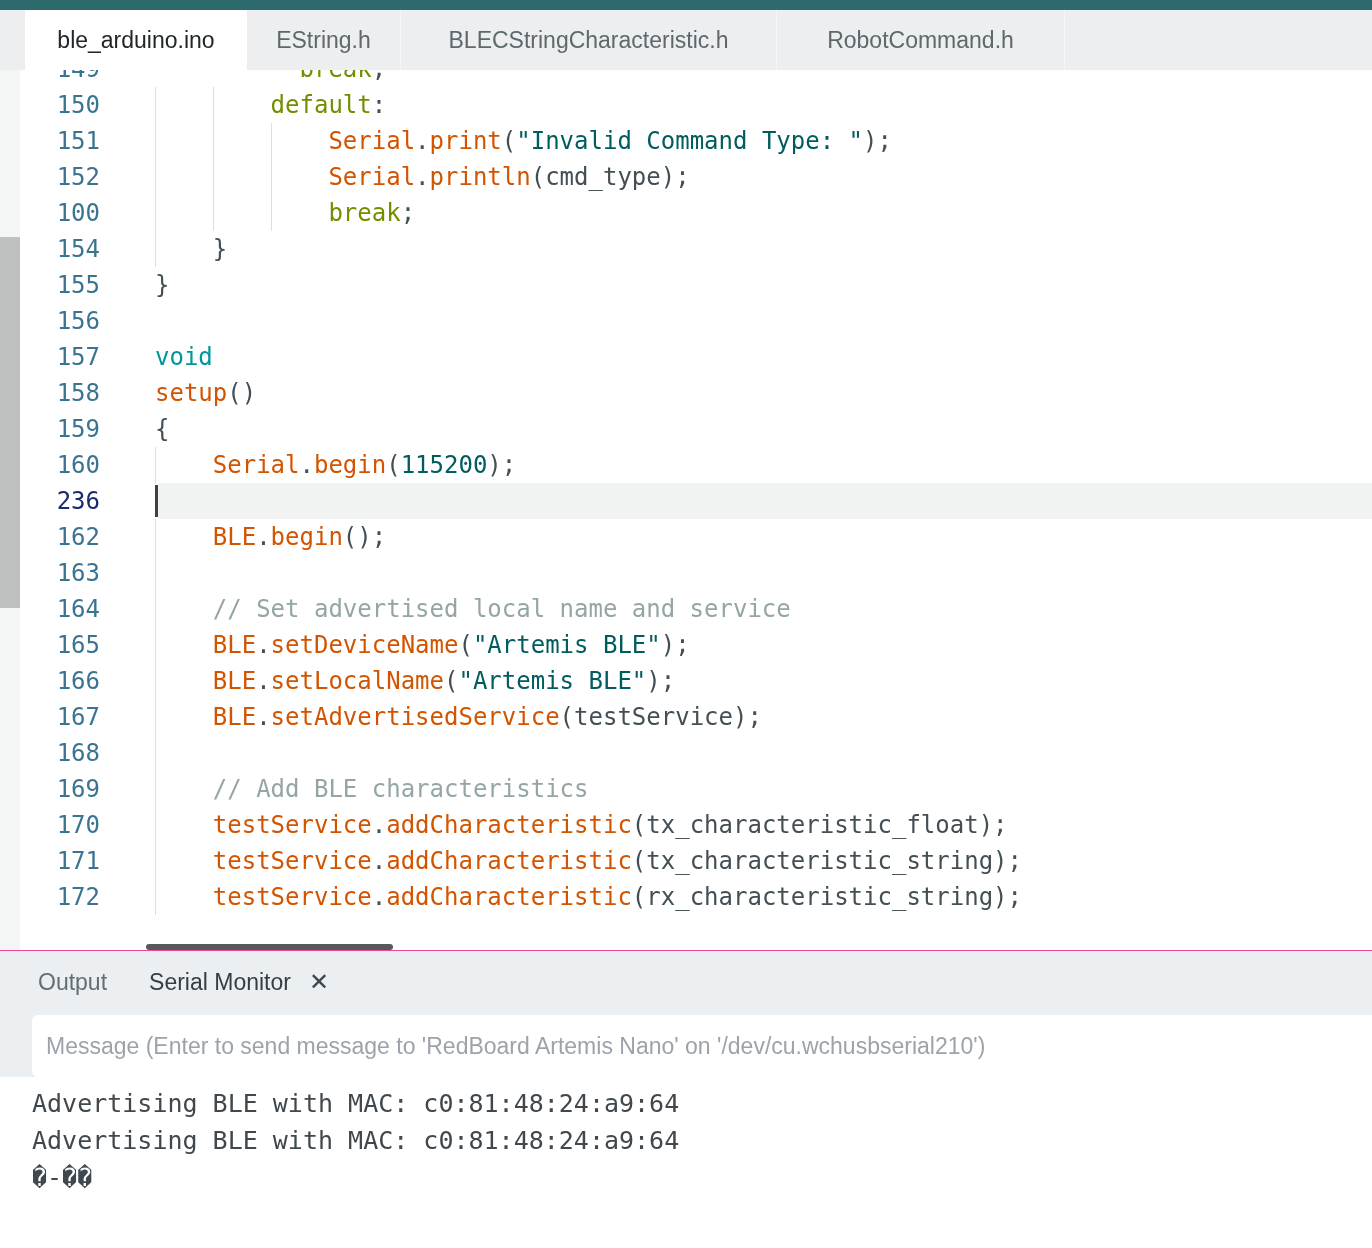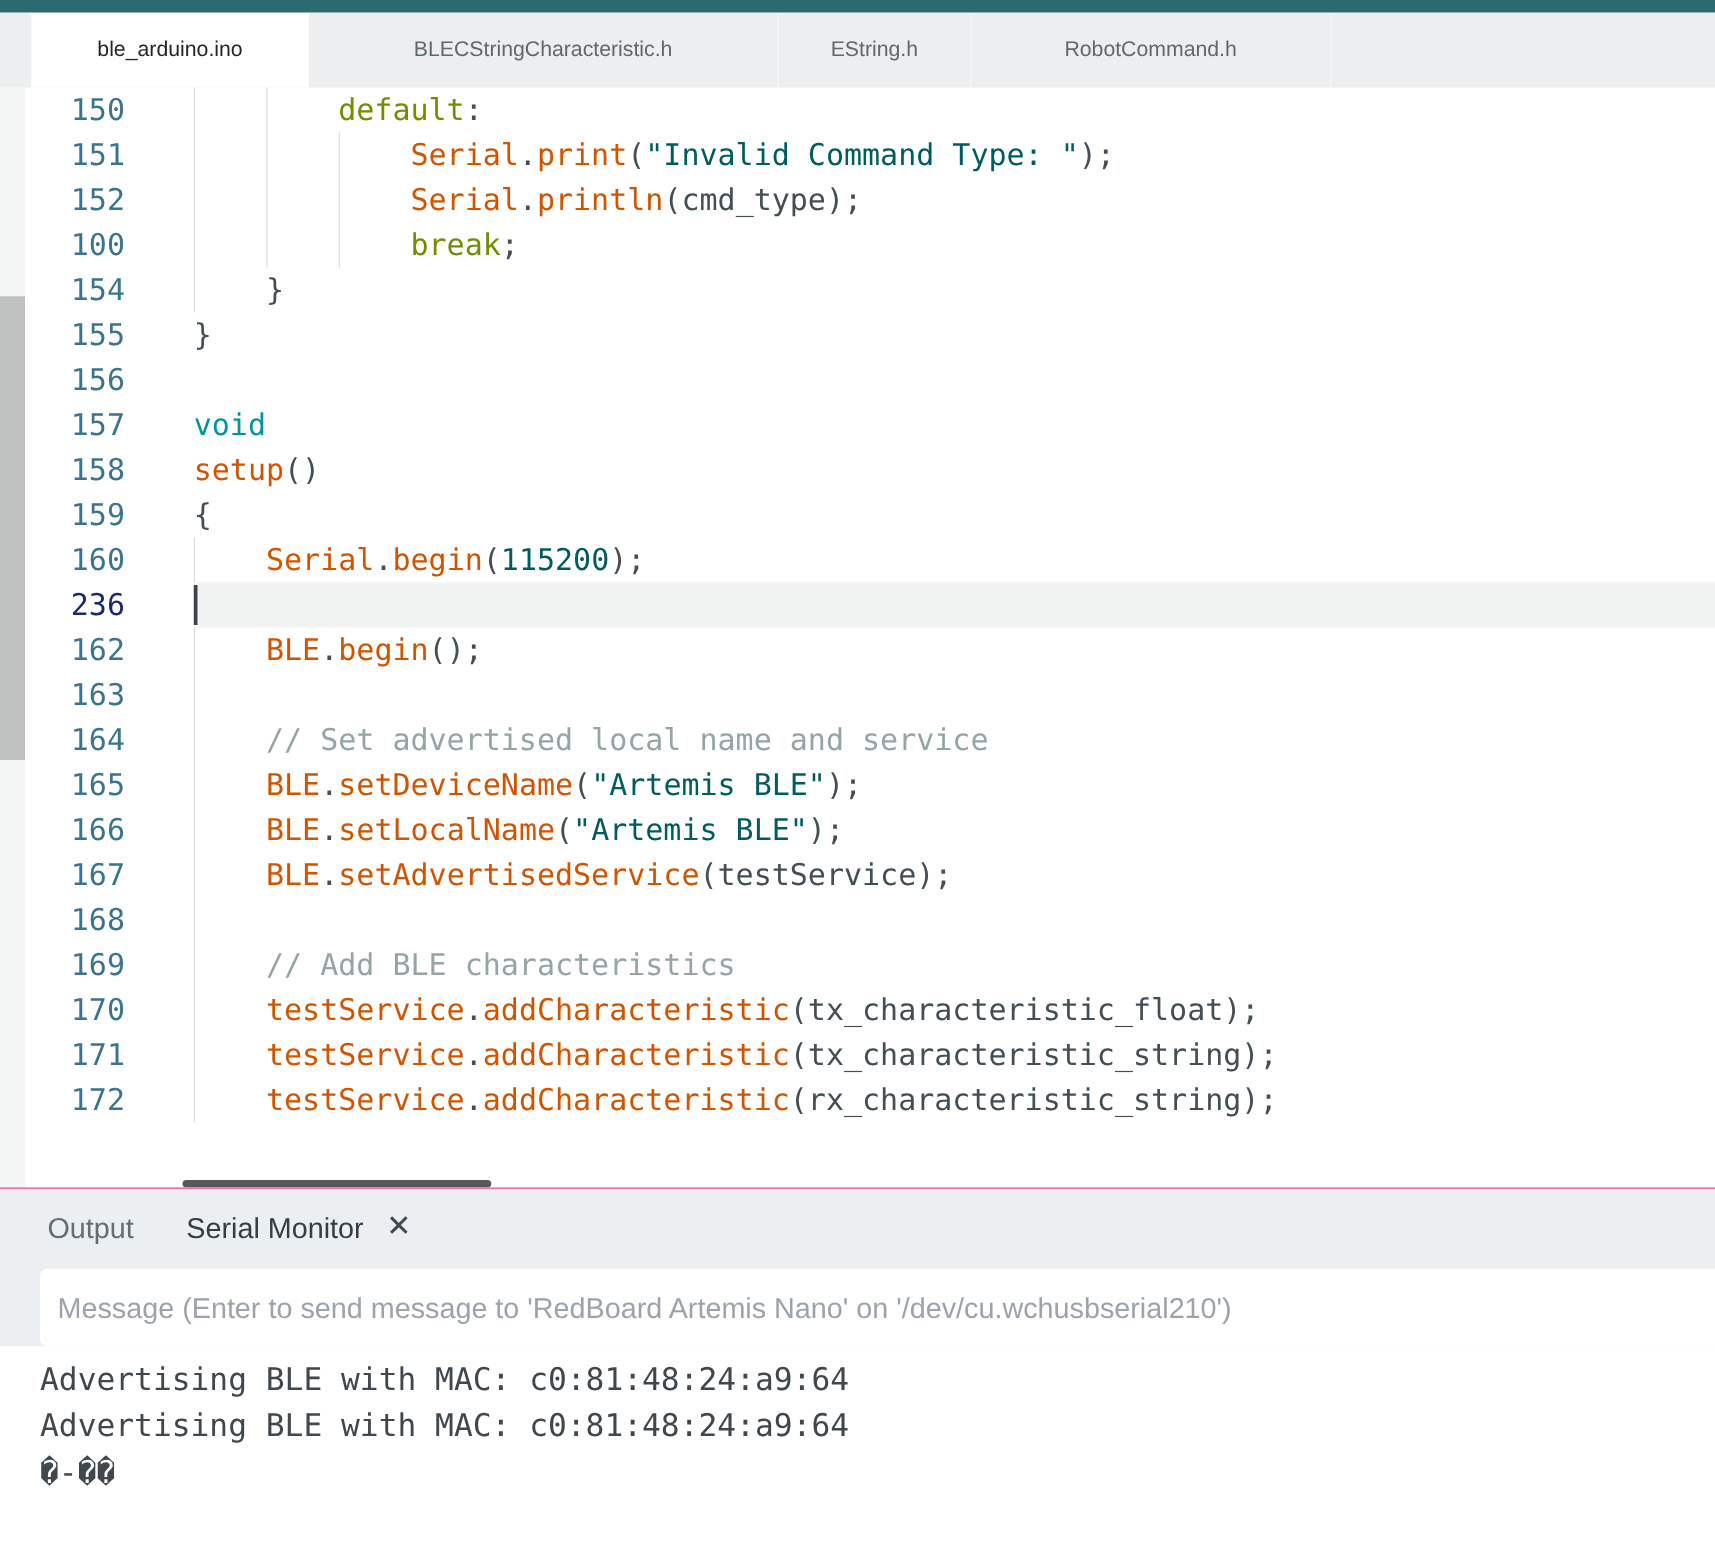--- a/index.html
+++ b/index.html
@@ -9,42 +9,42 @@
   }
   *{margin:0;padding:0;box-sizing:border-box;}
   html,body{width:1372px;height:1248px;overflow:hidden;background:#fff;
     font-family:"Liberation Sans",sans-serif;}
   .screen{position:relative;width:1372px;height:1248px;background:#fff;overflow:hidden;}
 
   
   .topbar{position:absolute;left:0;top:0;width:100%;height:10px;background:var(--c-accent);z-index:8;}
 
   
-  .editor{position:absolute;left:0;top:34px;width:100%;z-index:1;}
+  .editor{position:absolute;left:0;top:51px;width:100%;z-index:1;}
   .code-row{position:relative;height:36px;line-height:36px;white-space:pre;
     font-family:"DejaVu Sans Mono",monospace;font-size:24px;color:var(--c-plain);}
   .code-row .hl{position:absolute;left:158px;right:0;top:0;bottom:0;background:var(--c-linebg);}
   .code-row .ln{position:absolute;left:20px;width:80px;text-align:right;color:var(--c-linenum);}
   .code-row.current .ln{color:var(--c-linenum-active);}
   .code-row .codetext{position:absolute;left:155px;top:0;}
   .guide{position:absolute;top:0;bottom:0;width:1px;background:#DCDFDF;}
   .caret{position:absolute;left:155px;top:2px;bottom:2px;width:3px;background:#3C4247;}
   .tok-plain{color:var(--c-plain);} .tok-keyword{color:var(--c-keyword);}
   .tok-function{color:var(--c-function);} .tok-control{color:var(--c-control);}
   .tok-string{color:var(--c-string);} .tok-number{color:var(--c-number);}
   .tok-comment{color:var(--c-comment);}
 
   
   .vscroll{position:absolute;left:0;top:70px;width:20px;height:1178px;background:#F4F6F6;z-index:6;}
   .vthumb{position:absolute;left:0;top:167px;width:20px;height:371px;background:#BFC1C1;}
 
   
   .tabbar{position:absolute;left:0;top:10px;width:100%;height:60px;background:#ECEEEF;z-index:7;
     display:flex;align-items:stretch;}
-  .etab{display:flex;align-items:center;justify-content:center;font-size:17px;color:#5E686D;
+  .etab{display:flex;align-items:center;justify-content:center;font-size:23px;color:#5E686D;
     border-right:1px solid #F5F7F7;cursor:default;}
   .etab.active{background:#FFFFFF;color:#222628;border-right:none;}
 
   
   .hthumb{position:absolute;left:146px;top:944px;width:247px;height:6px;background:#55595B;
     border-radius:3px;z-index:6;}
 
   
   .panel{position:absolute;left:0;top:950px;width:100%;height:298px;background:#ECEFF1;
     border-top:1px solid #ec4899;z-index:7;}
@@ -95,22 +95,22 @@
       <div class="code-row"><div class="guide" style="left: 155px;"></div><span class="ln">171</span><span class="codetext"><span class="tok-plain">    </span><span class="tok-function">testService</span><span class="tok-plain">.</span><span class="tok-function">addCharacteristic</span><span class="tok-plain">(tx_characteristic_string);</span></span></div>
       <div class="code-row"><div class="guide" style="left: 155px;"></div><span class="ln">172</span><span class="codetext"><span class="tok-plain">    </span><span class="tok-function">testService</span><span class="tok-plain">.</span><span class="tok-function">addCharacteristic</span><span class="tok-plain">(rx_characteristic_string);</span></span></div>
     </div>
 
   <div class="vscroll">
     <div class="vthumb"></div>
   </div>
 
   <div class="tabbar" id="tabbar">
       <div class="etab active" style="width: 222px; margin-left: 25px;">ble_arduino.ino</div>
+      <div class="etab" style="width: 154px; margin-left: 0px;">EString.h</div>
       <div class="etab" style="width: 376px; margin-left: 0px;">BLECStringCharacteristic.h</div>
-      <div class="etab" style="width: 154px; margin-left: 0px;">EString.h</div>
       <div class="etab" style="width: 288px; margin-left: 0px;">RobotCommand.h</div>
     </div>
 
   <div class="hthumb"></div>
 
   <div class="panel">
     <div class="panel-header">
       <span class="ptab inactive">Output</span>
       <span class="ptab active">Serial Monitor</span>
       <span class="pclose">✕</span>

